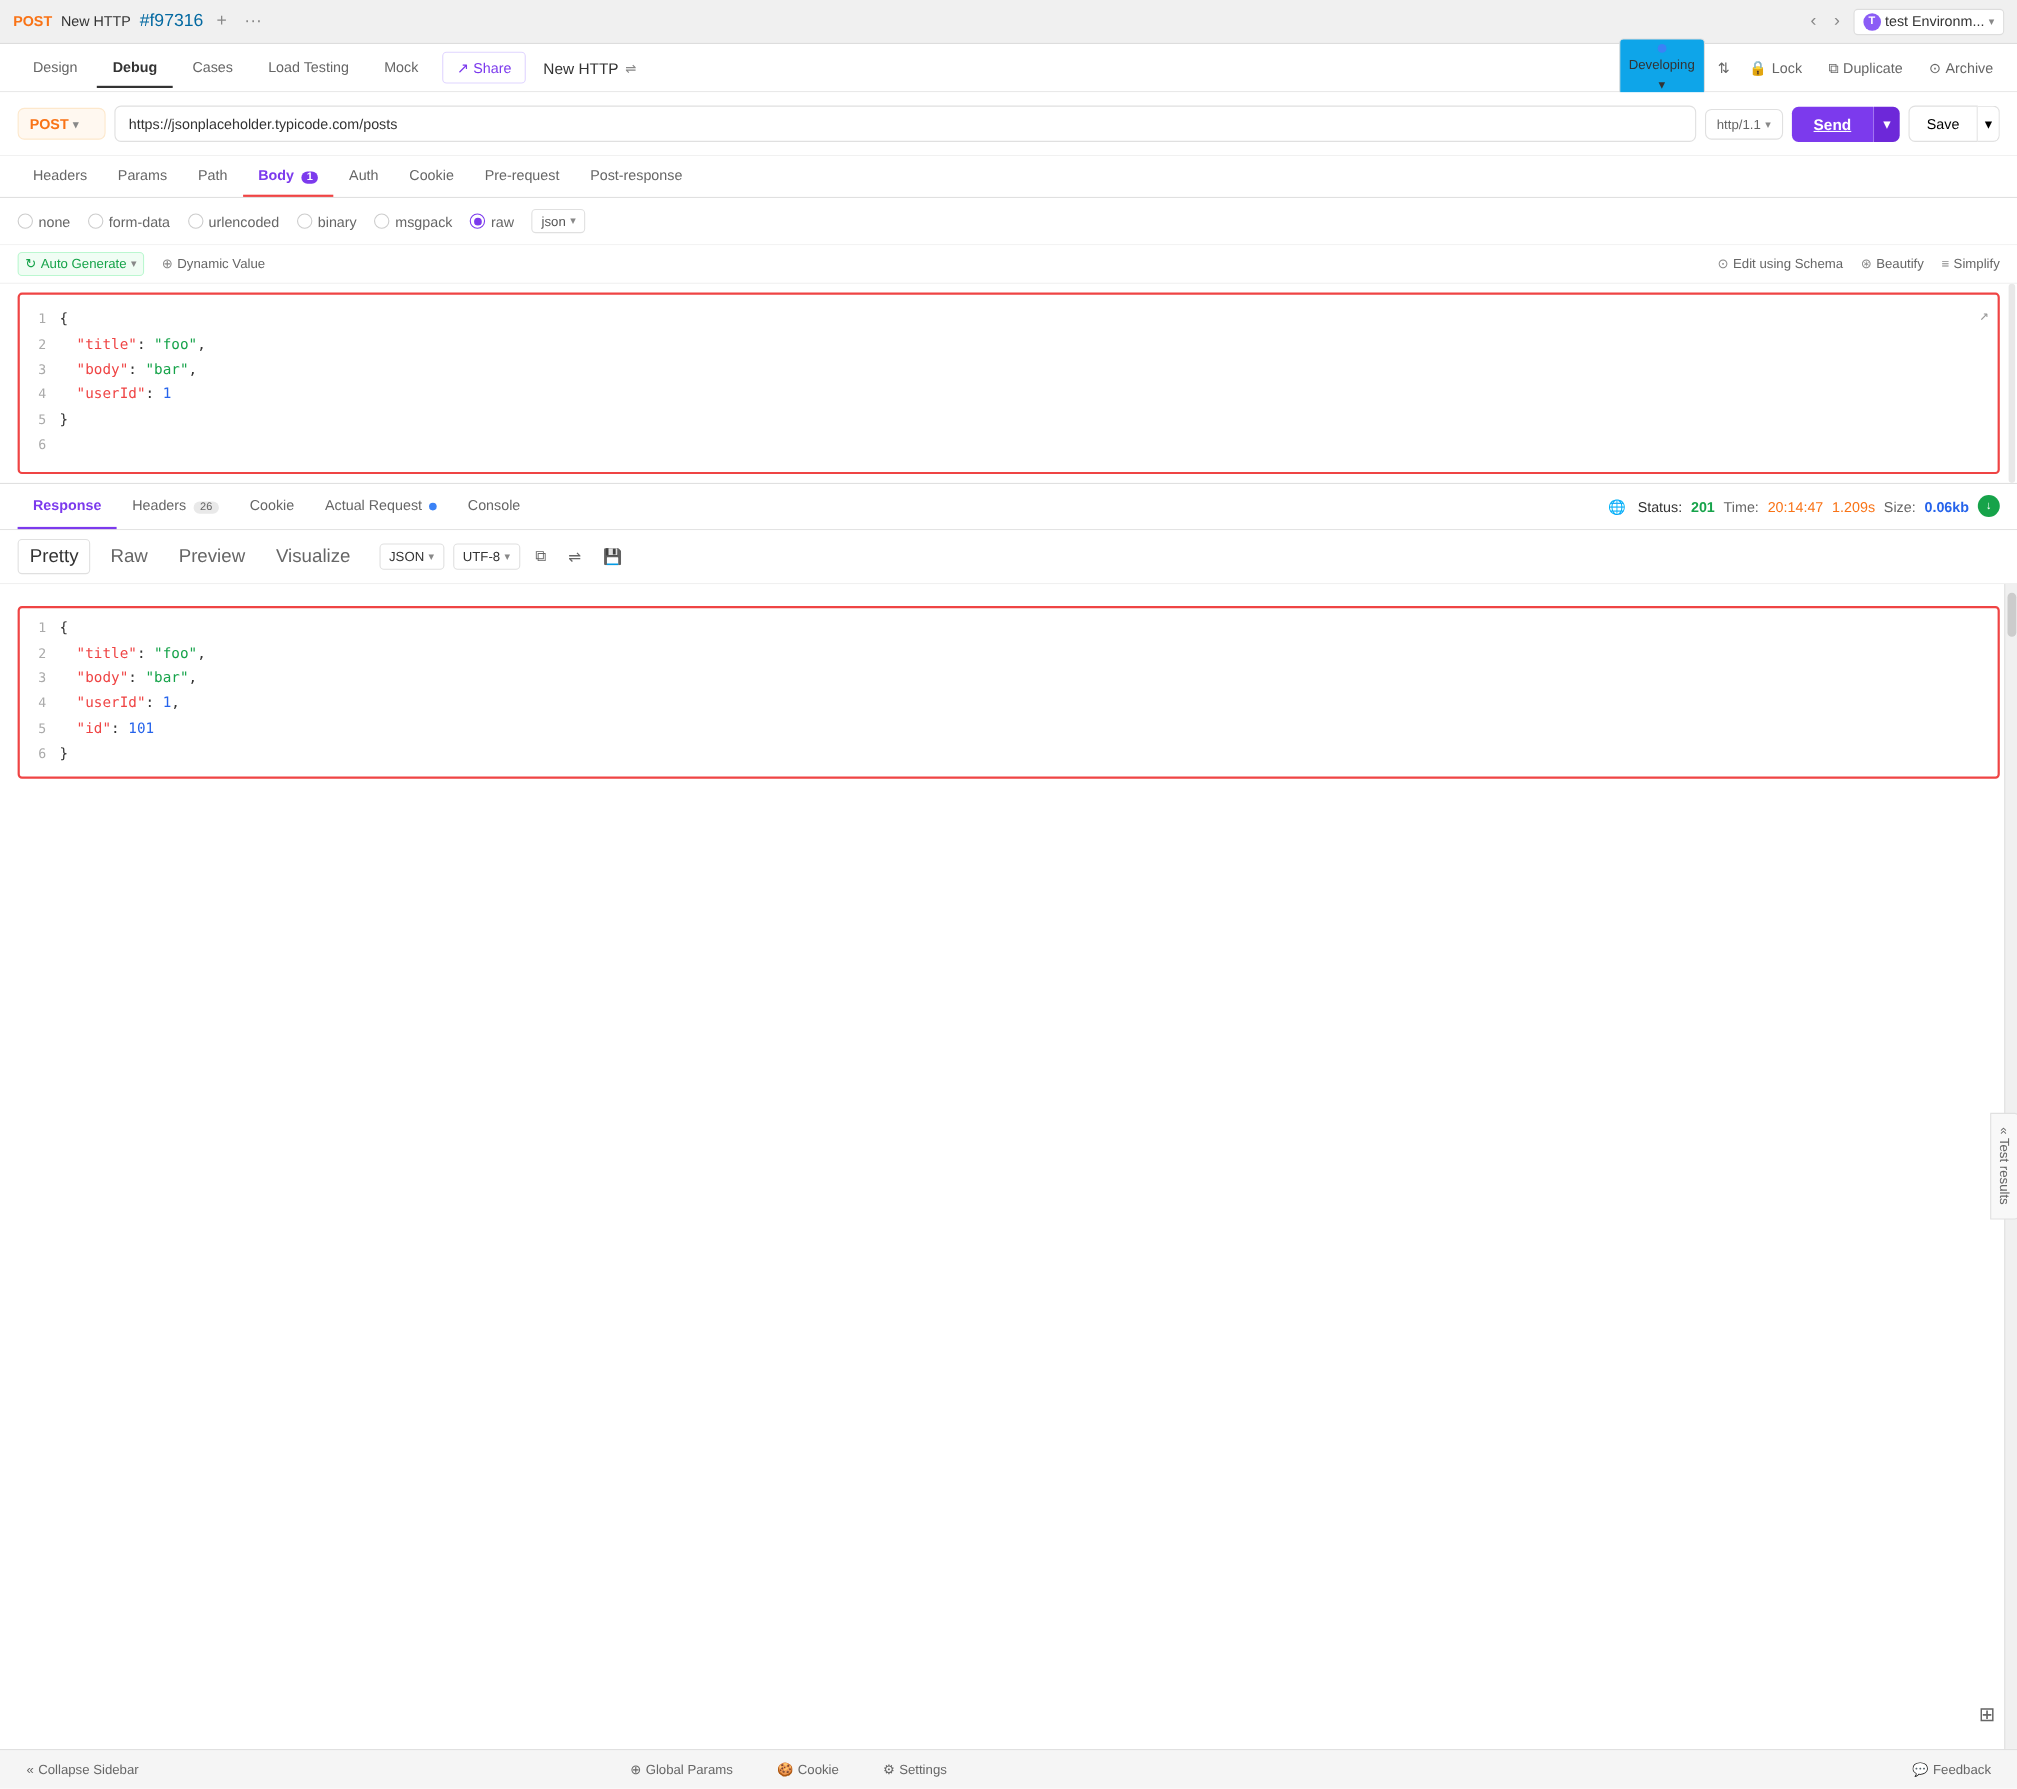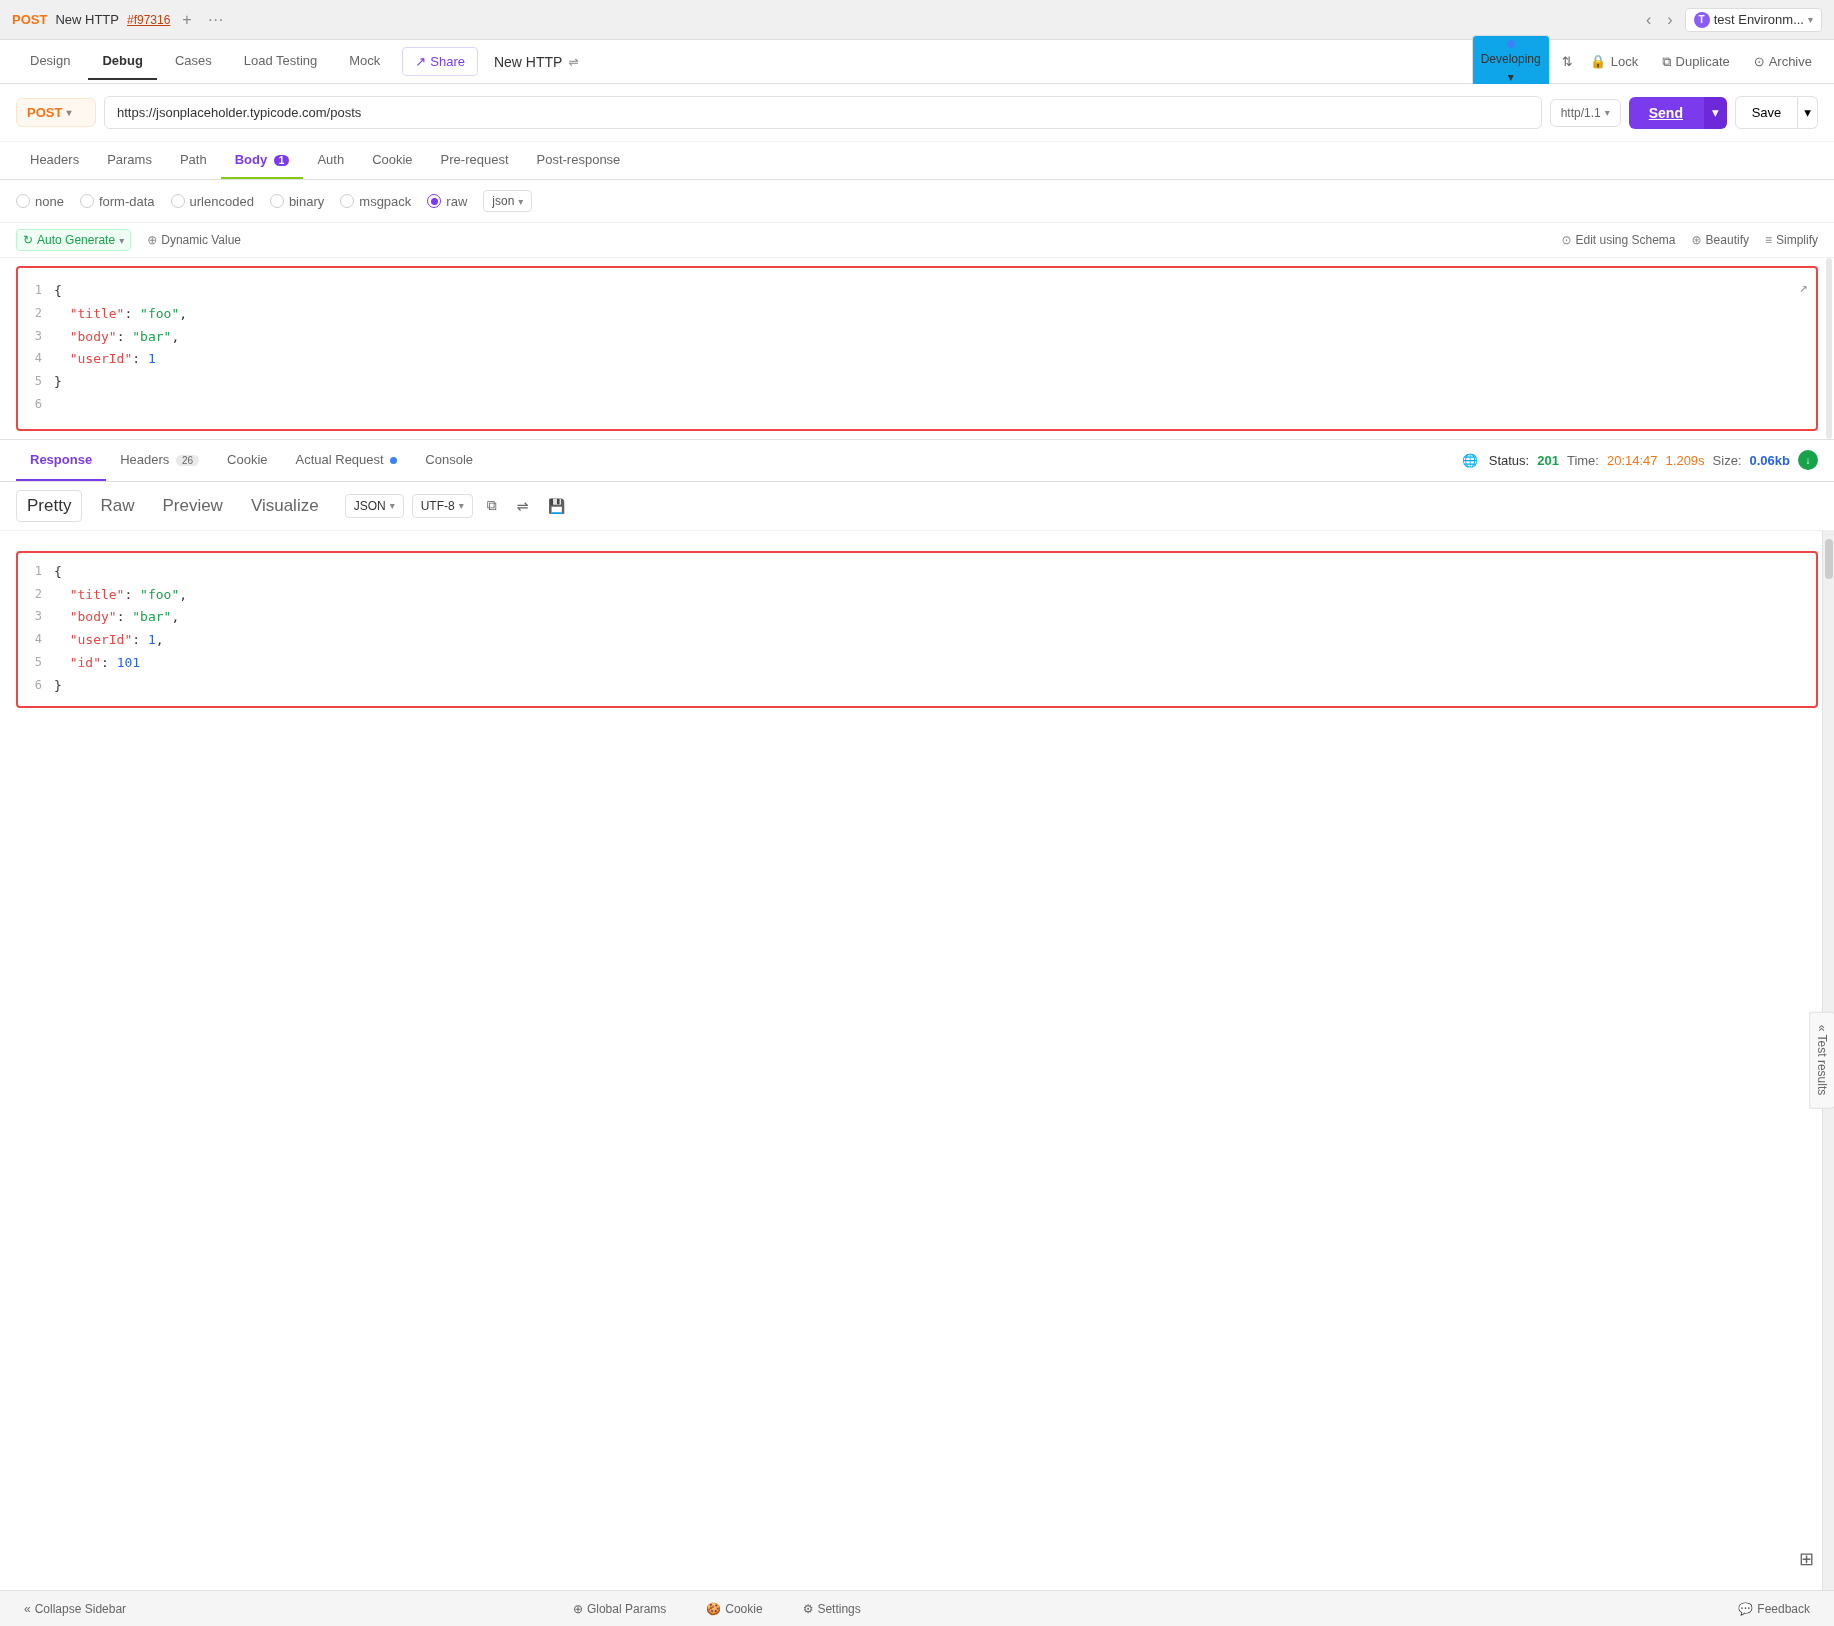--- a/index.html
+++ b/index.html
@@ -23,21 +23,21 @@
       height: 40px;
       border-bottom: 1px solid #ddd;
       gap: 8px;
     }
     .title-bar-method {
       font-weight: 700;
       font-size: 13px;
     }
     .method-post { color: #f97316; }
     .title-bar-name { font-size: 13px; color: #333; }
-    .title-dot { color: #c2410c; font-size: 12px; text-decoration: underline; }
+    .title-dot { color: #0369a1; font-size: 16px; }
     .title-bar-controls {
       margin-left: auto;
       display: flex;
       align-items: center;
       gap: 8px;
     }
     .nav-btn {
       background: none;
       border: none;
       cursor: pointer;
@@ -246,21 +246,21 @@
     .req-tab {
       padding: 10px 14px;
       cursor: pointer;
       font-size: 13px;
       color: #666;
       border-bottom: 2px solid transparent;
       white-space: nowrap;
     }
     .req-tab.active {
       color: #7c3aed;
-      border-bottom: 2px solid #84cc16;
+      border-bottom: 2px solid #ef4444;
       font-weight: 600;
     }
     .req-tab .badge {
       background: #7c3aed;
       color: white;
       border-radius: 10px;
       padding: 0 5px;
       font-size: 10px;
       margin-left: 3px;
     }

